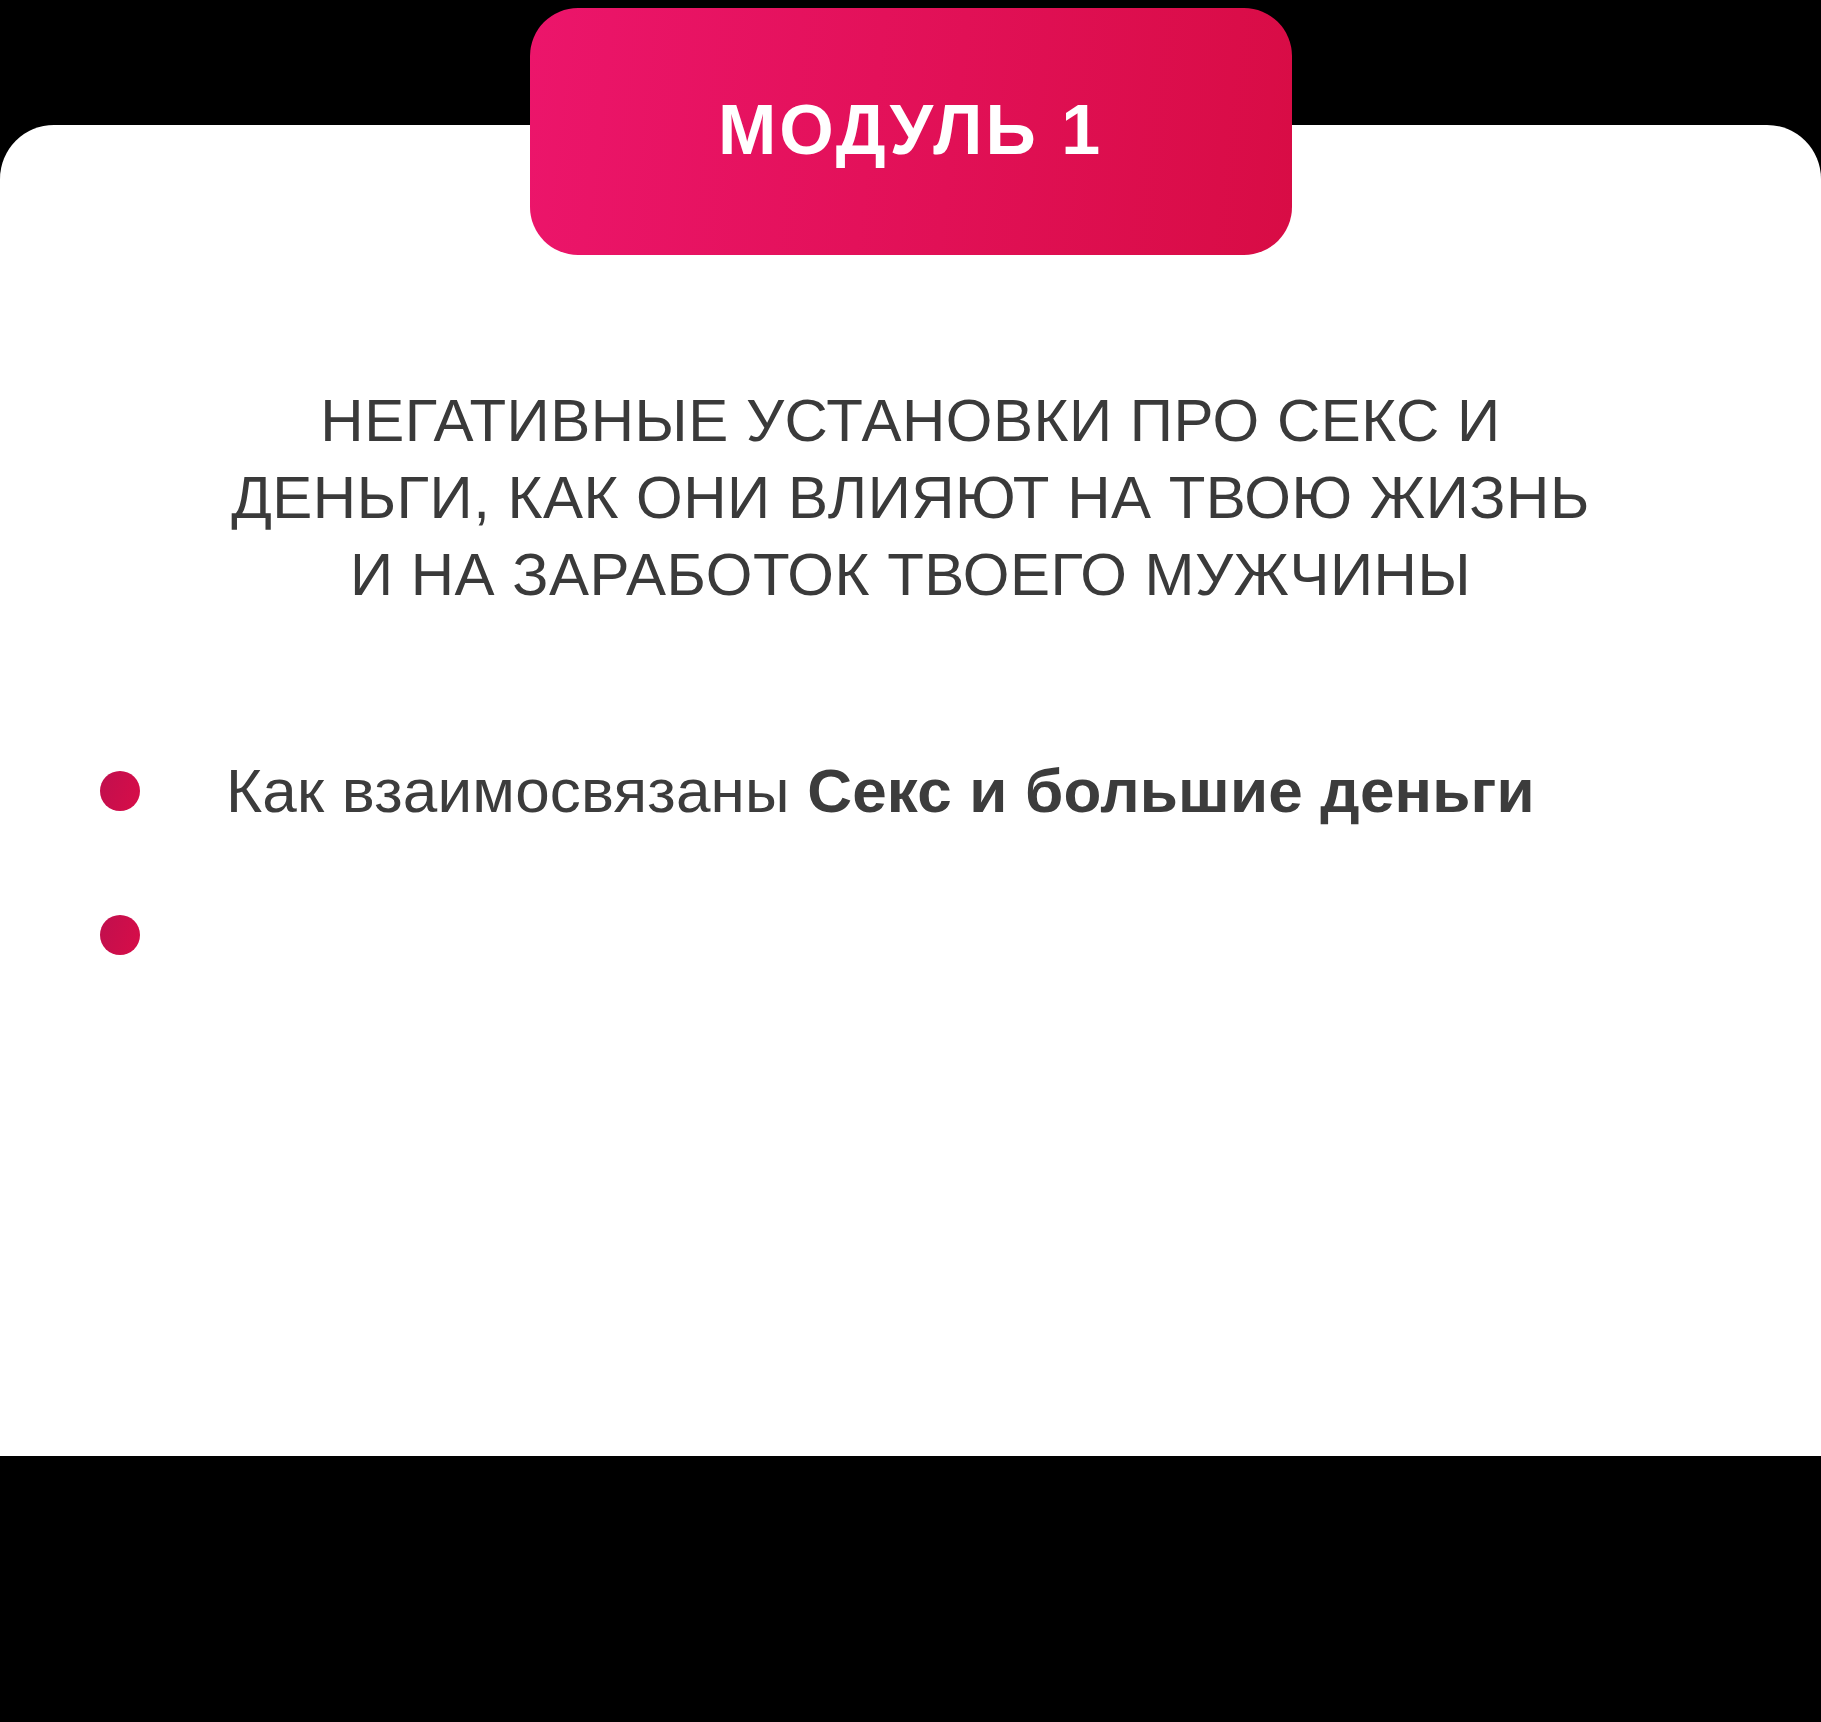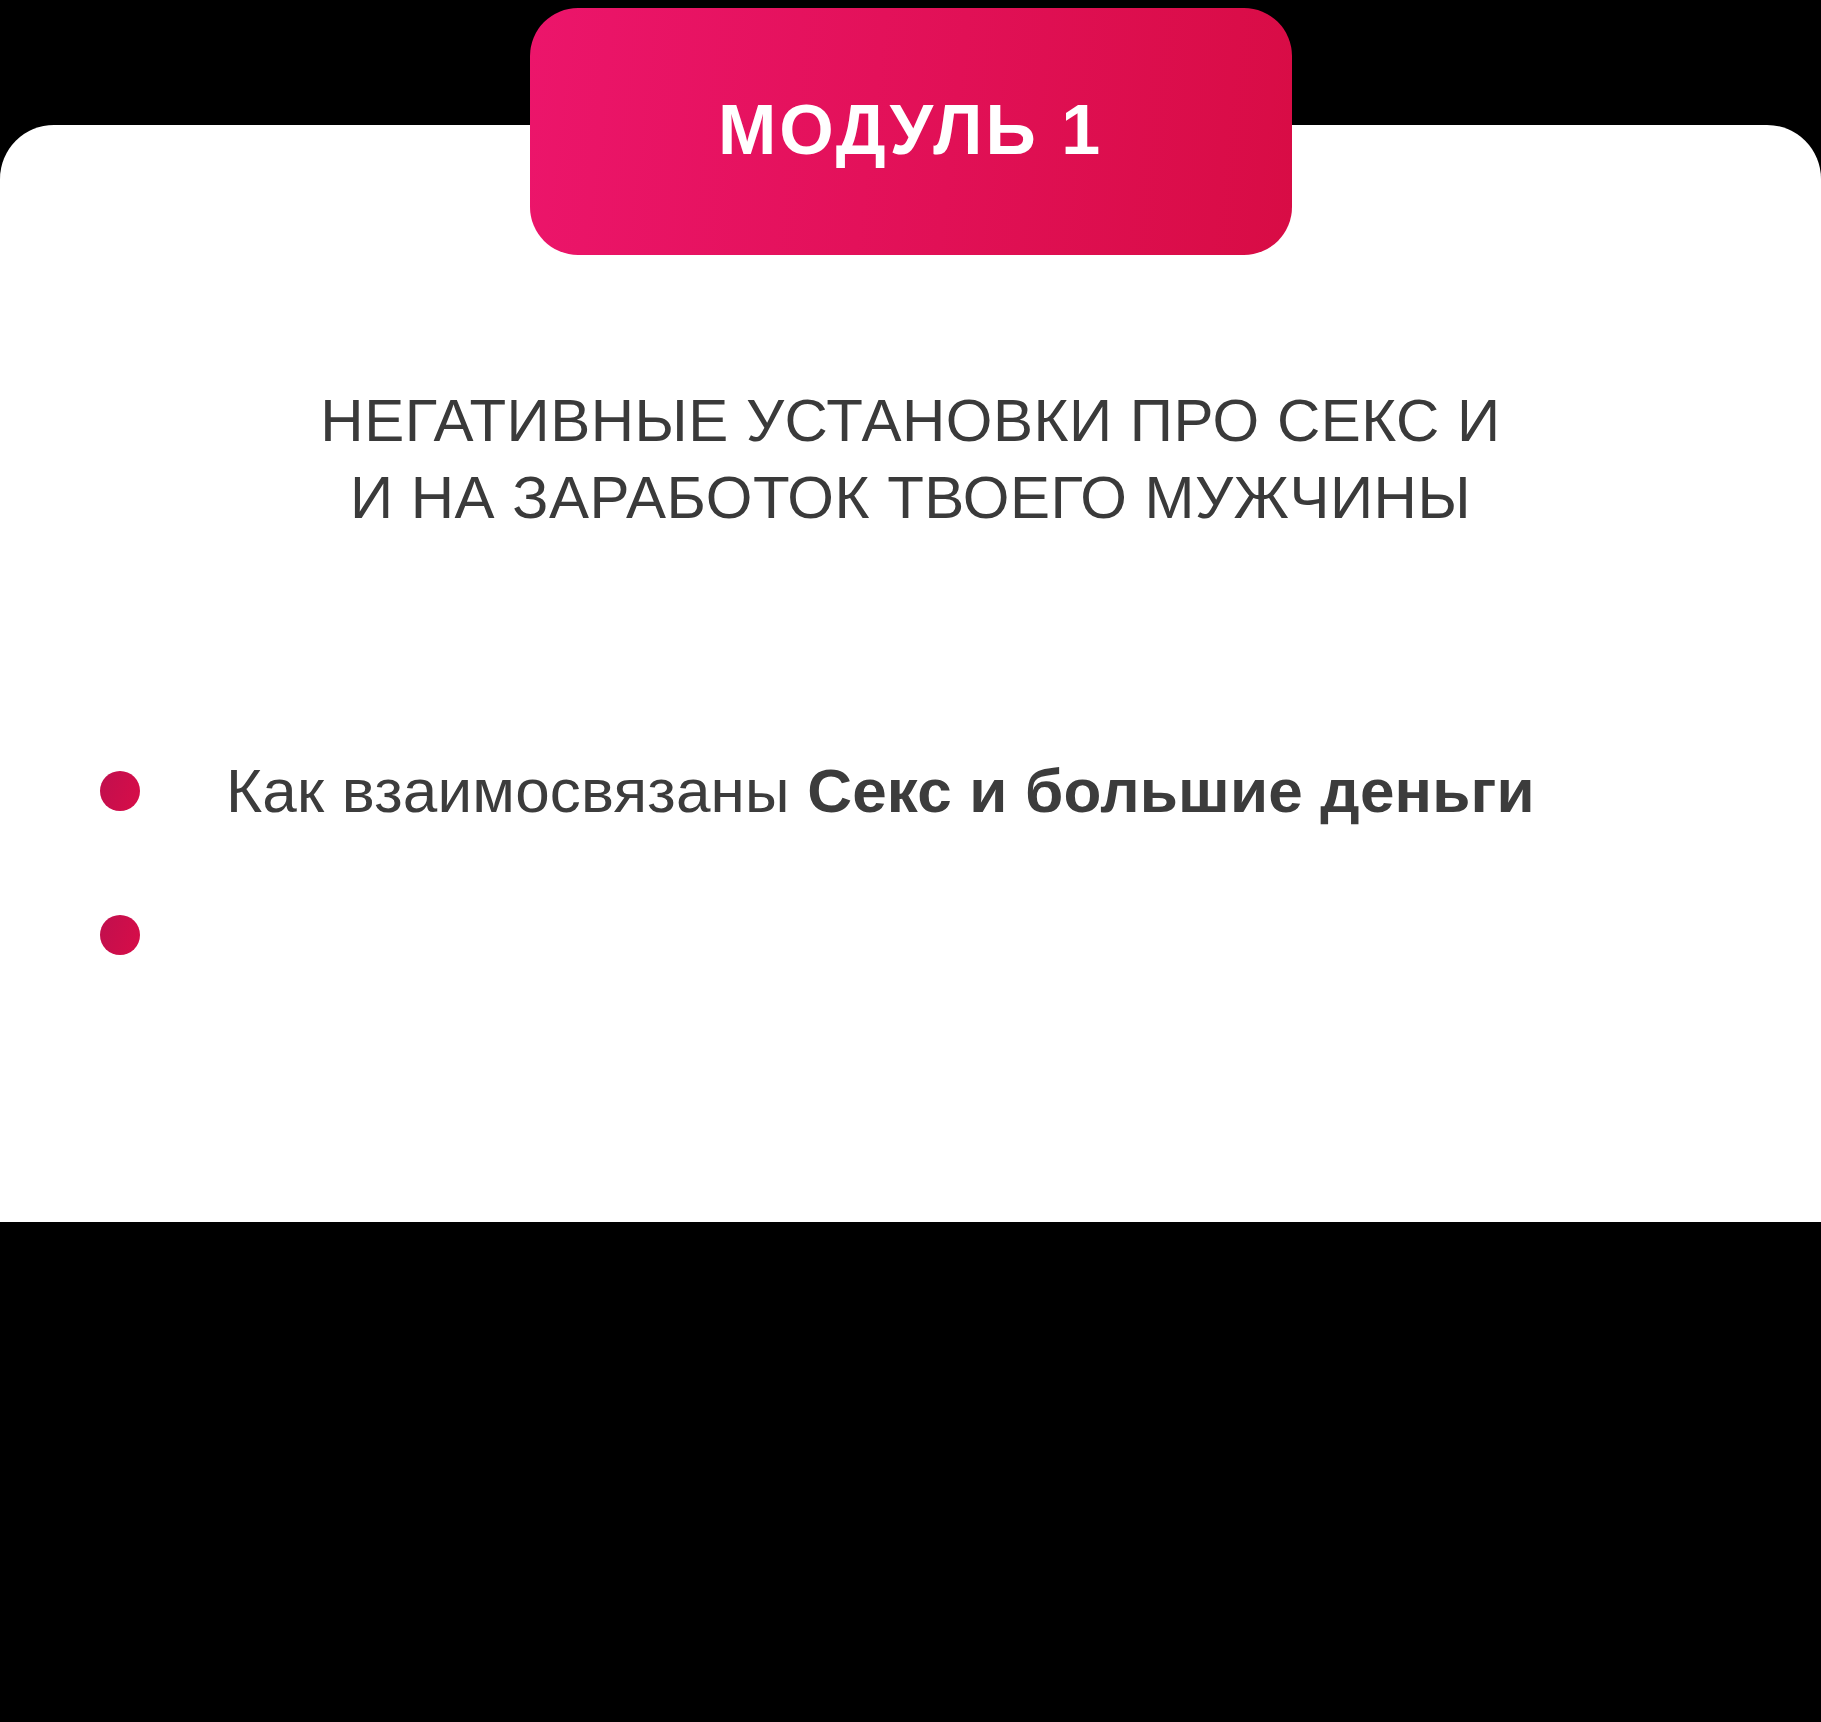--- a/index.html
+++ b/index.html
@@ -3,21 +3,21 @@
 <meta charset="utf-8">
 <style>
   html, body {
     margin: 0;
     padding: 0;
     background: #000000;
   }
   .stage {
     position: relative;
     width: 1821px;
-    height: 1222px;
+    height: 1456px;
     background: var(--page-bg, #000);
     font-family: "Liberation Sans", "DejaVu Sans", sans-serif;
     overflow: hidden;
   }
   .card {
     position: absolute;
     left: 0;
     top: 125px;
     width: 1821px;
     height: 1597px;
@@ -103,20 +103,21 @@
 <div class="stage">
 
   <div class="card"></div>
 
   <div class="badge">
     <span class="badge-label">МОДУЛЬ 1</span>
   </div>
 
   <div class="title">
     <div class="title-line">НЕГАТИВНЫЕ УСТАНОВКИ ПРО СЕКС И</div>
+    <div class="title-line">ДЕНЬГИ, КАК ОНИ ВЛИЯЮТ НА ТВОЮ ЖИЗНЬ</div>
     <div class="title-line">И НА ЗАРАБОТОК ТВОЕГО МУЖЧИНЫ</div>
   </div>
 
   <div class="bullets">
 
     <div class="bullet">
       <span class="bullet-dot"></span>
       <div class="bullet-text"><span class="seg">Как взаимосвязаны </span><span class="seg seg-bold">Секс и большие деньги</span></div>
     </div>
 

